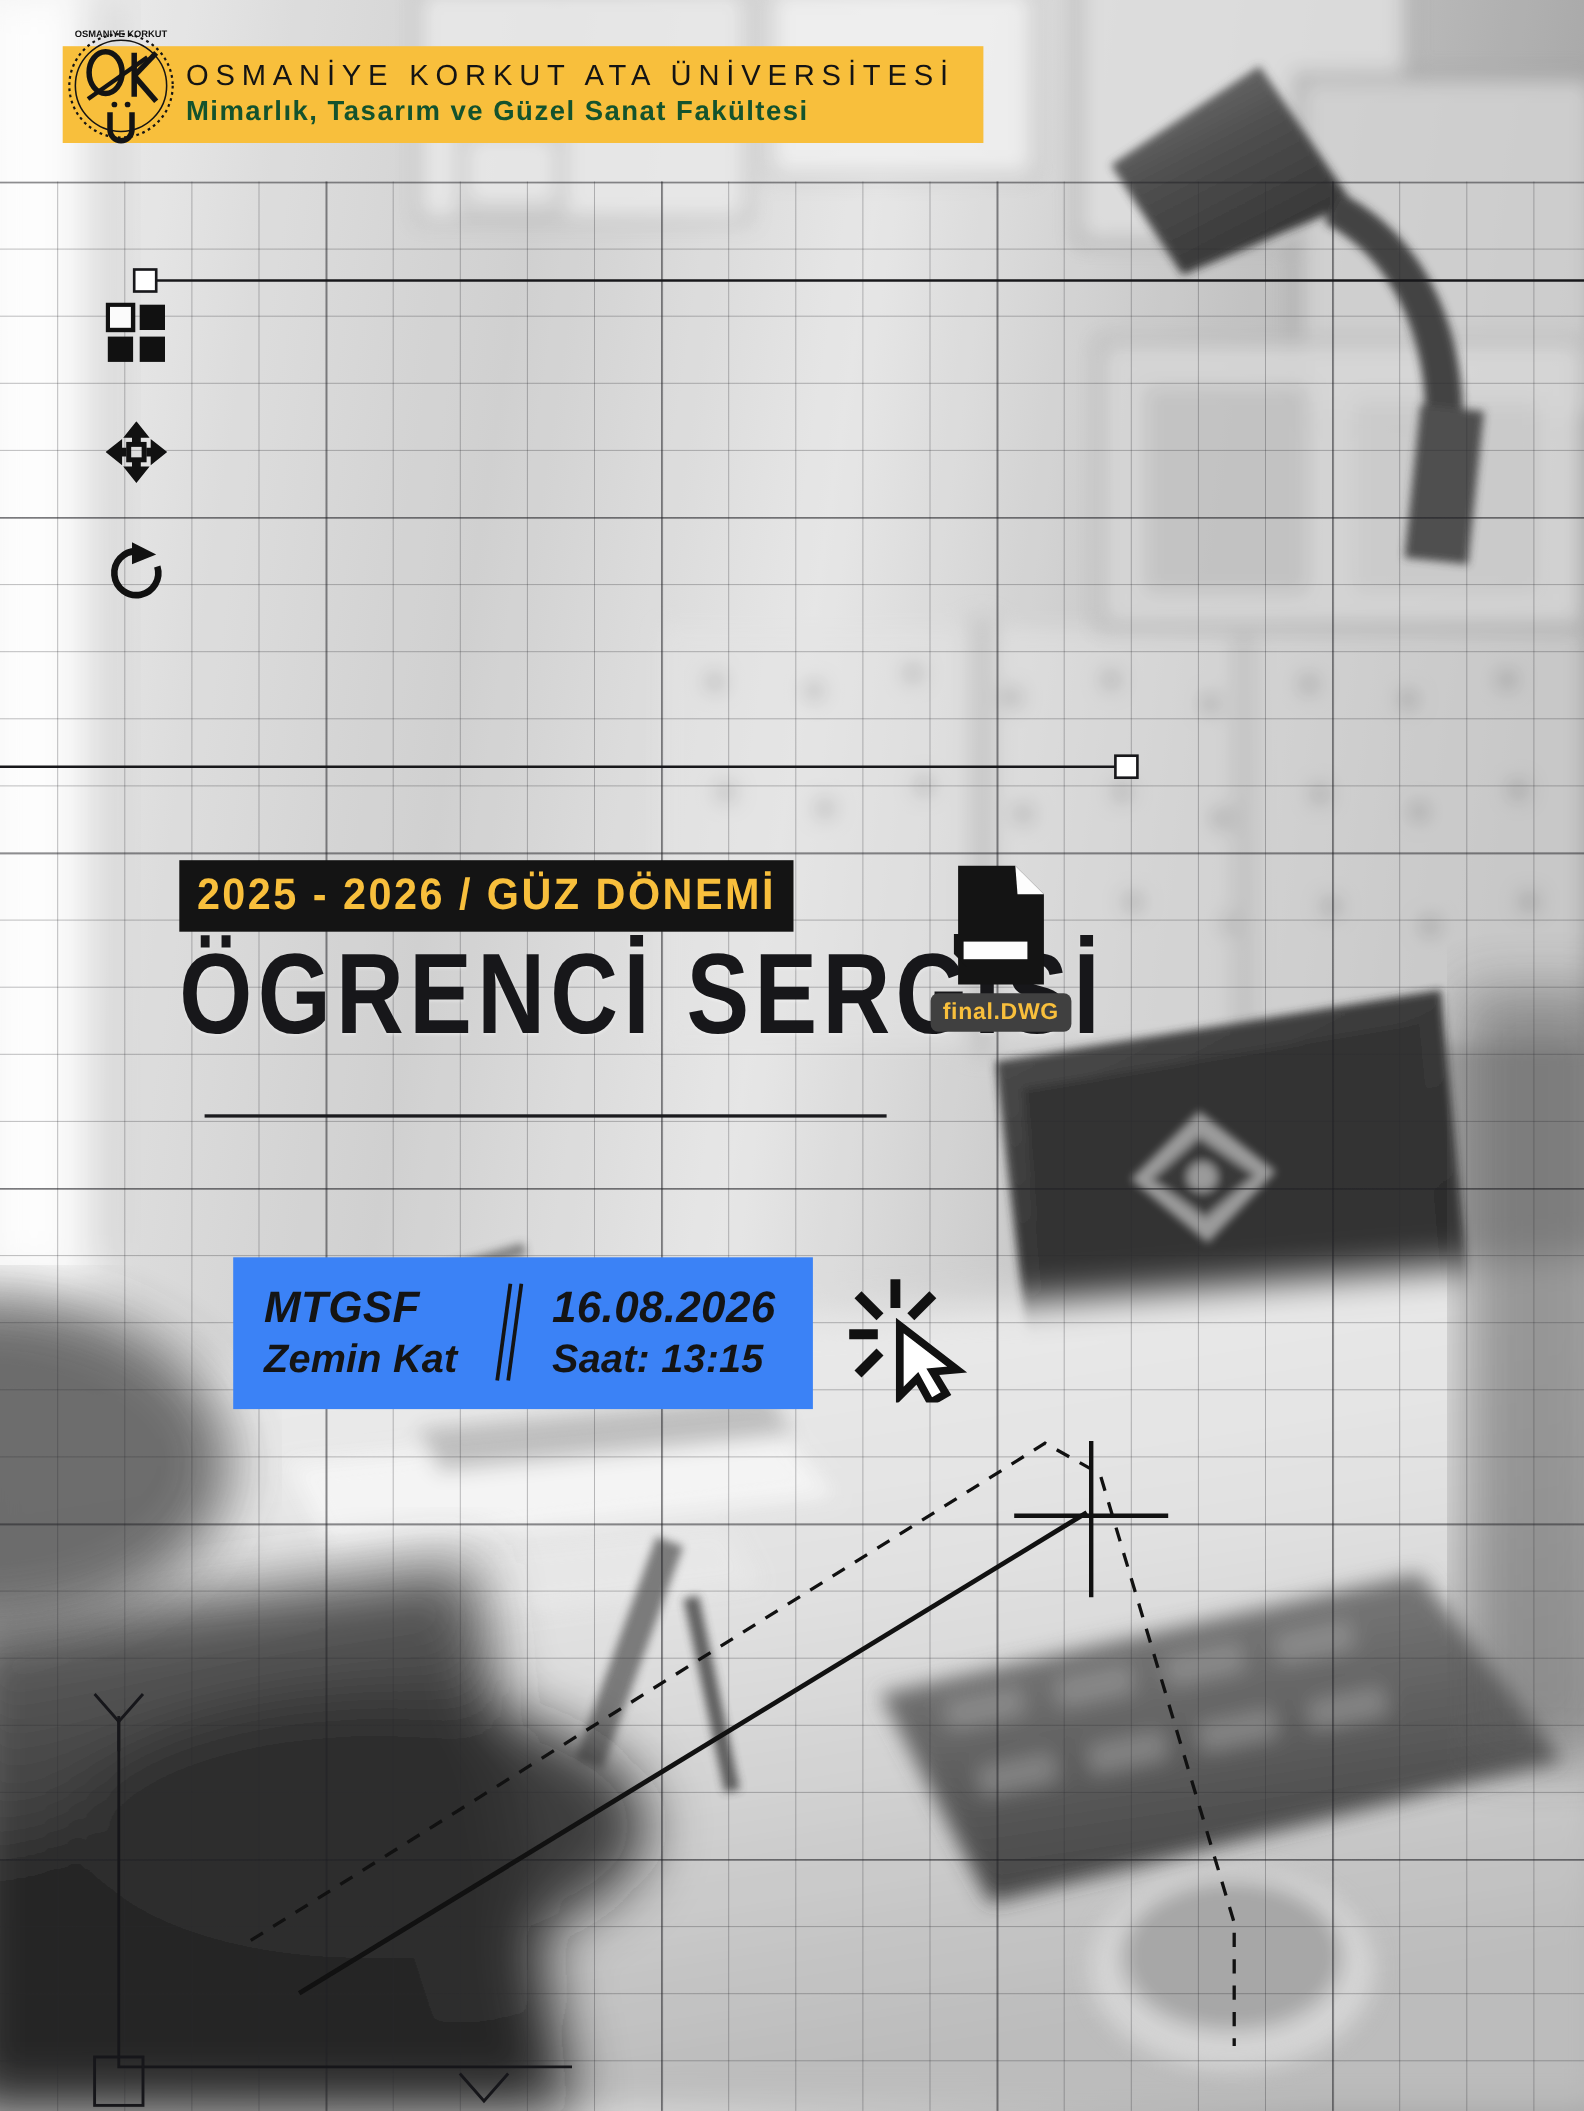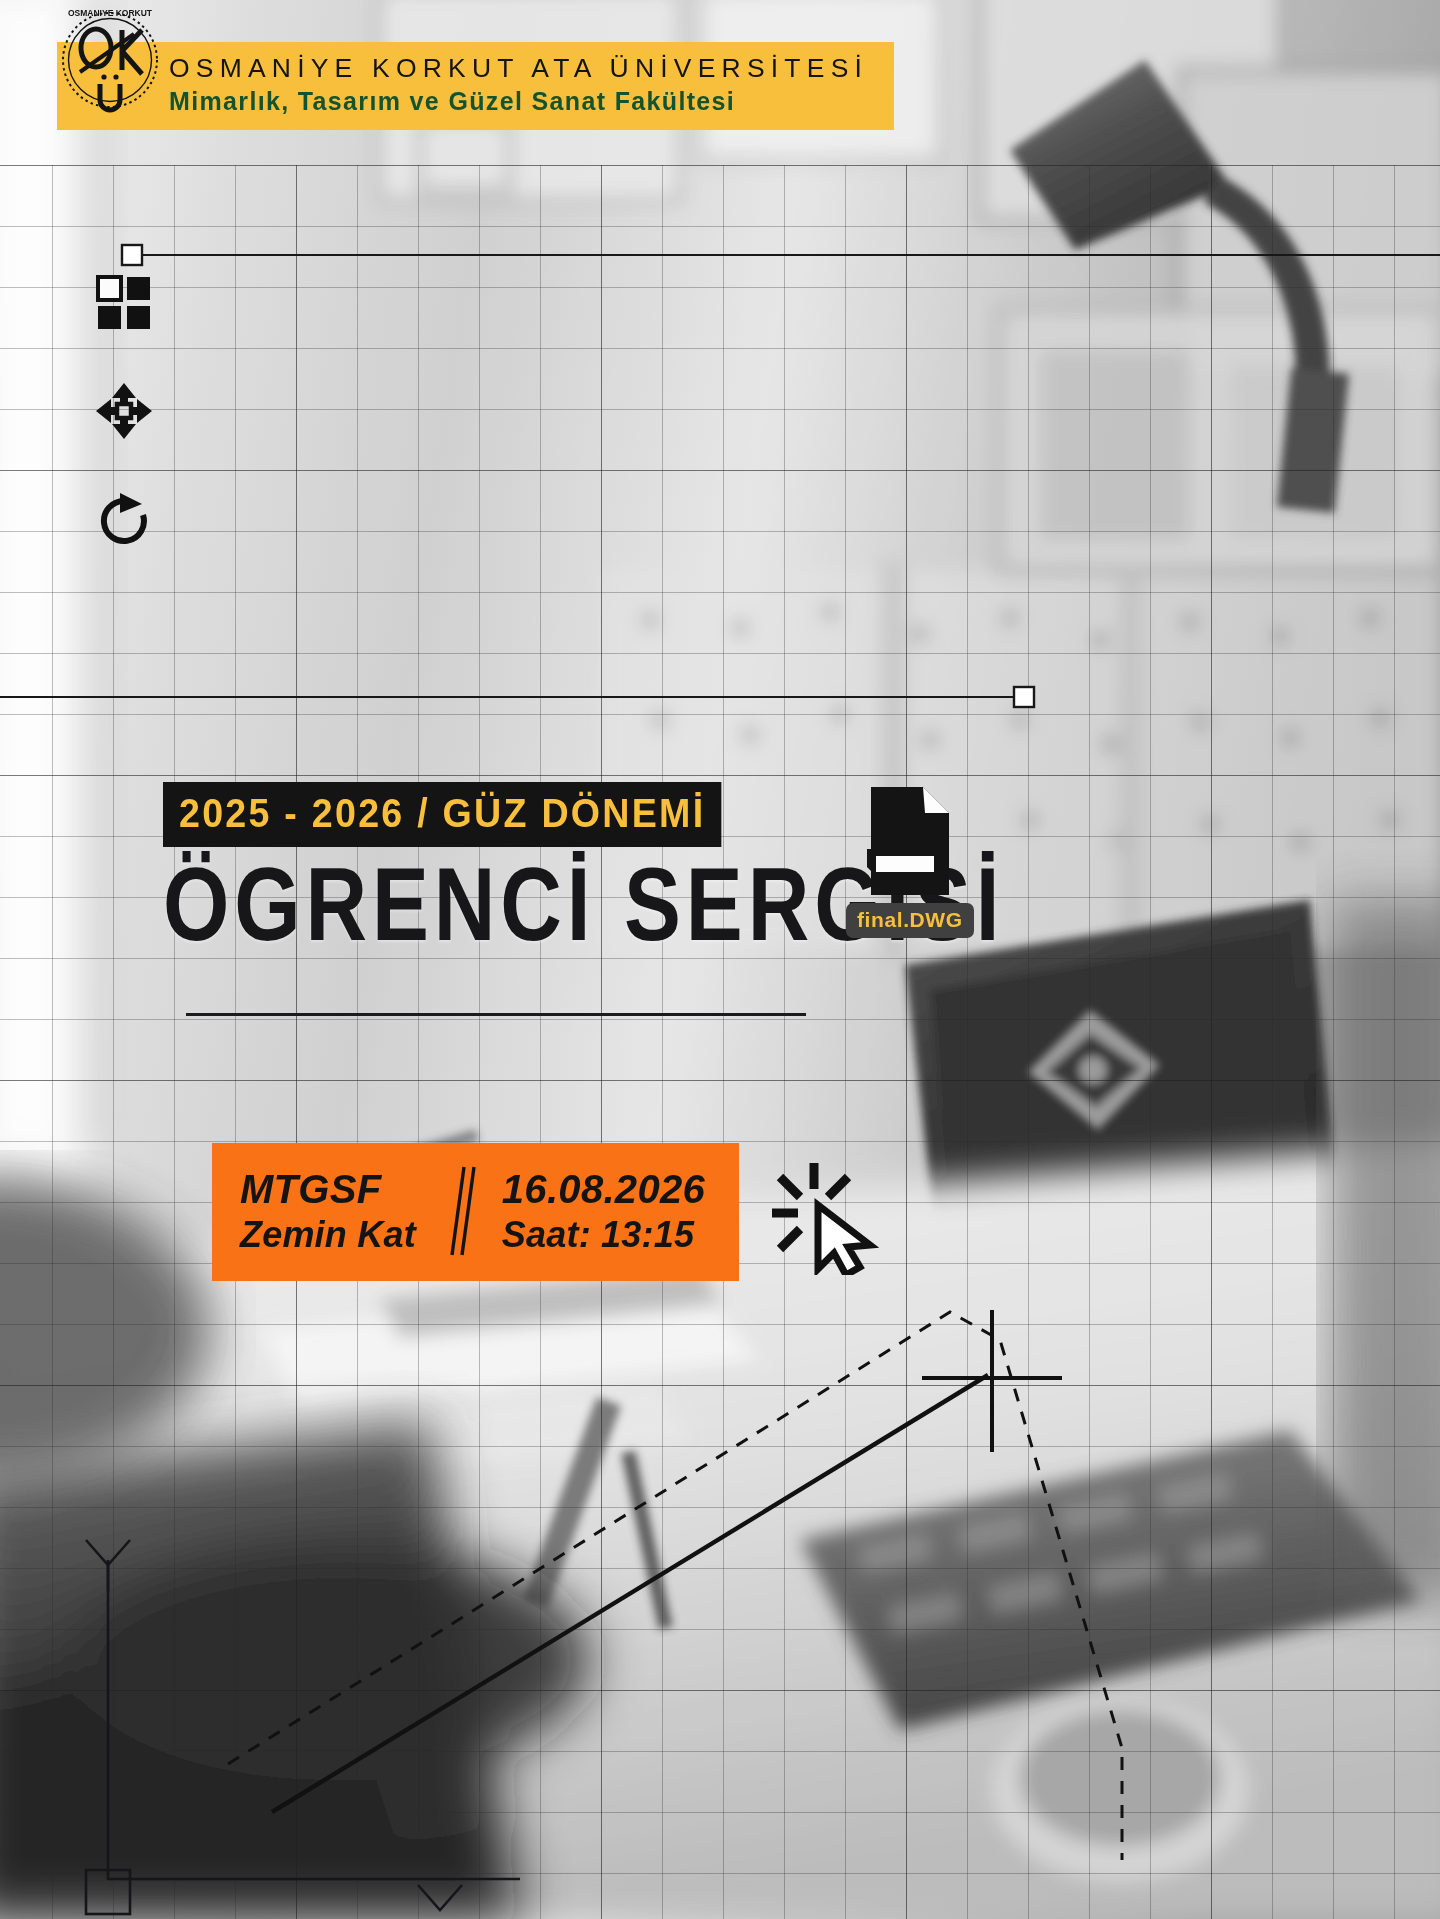--- a/index.html
+++ b/index.html
@@ -52,21 +52,21 @@
   }
   .header .uni{
     font-size:26.5px; font-weight:400; letter-spacing:6.2px;
     color:#141414; line-height:1.25; white-space:nowrap;
   }
   .header .fac{
     font-size:25px; font-weight:700; letter-spacing:1.35px;
     color:#14532d; line-height:1.3; white-space:nowrap;
   }
   .logo{
-    position:absolute; left:56px; top:4px; z-index:7;
+    position:absolute; left:56px; top:22px; z-index:7;
     width:108px; height:118px;text-align:right;
   }
   .logo svg{ width:100%; height:100%; display:block; }
 
   
   .tools{ position:absolute; left:96px; top:275px; z-index:6; }
   .tool{ width:56px; height:56px; margin-bottom:52px; }
   .tool svg{ width:100%; height:100%; display:block; }
 
   
@@ -118,21 +118,21 @@
   .dwgtag{
     margin-top:6px; background:#404040; color:#f8bf3c;
     font-size:21px; font-weight:600; letter-spacing:.6px;
     border-radius:7px; padding:5px 11px 6px 11px;
     text-align:center; width:max-content; margin-left:-14px;
   }
 
   
   .info{
     position:absolute; left:212px; top:1143px; z-index:6;
-    background:#f97316; color:#141414;
+    background:#3b82f6; color:#141414;
     display:flex; align-items:center;
     padding:22px 34px 24px 28px; gap:26px;
   }
   .info .col{ display:flex; flex-direction:column; }
   .info .big{ font-size:40px; font-weight:700; font-style:italic; line-height:1.18; letter-spacing:.3px;}
   .info .sml{ font-size:36px; font-weight:700; font-style:italic; line-height:1.2; letter-spacing:.2px;}
   .info .sep{ width:34px; height:92px; position:relative; }
   .info .sep svg{ width:100%; height:100%; display:block; }
 
   

